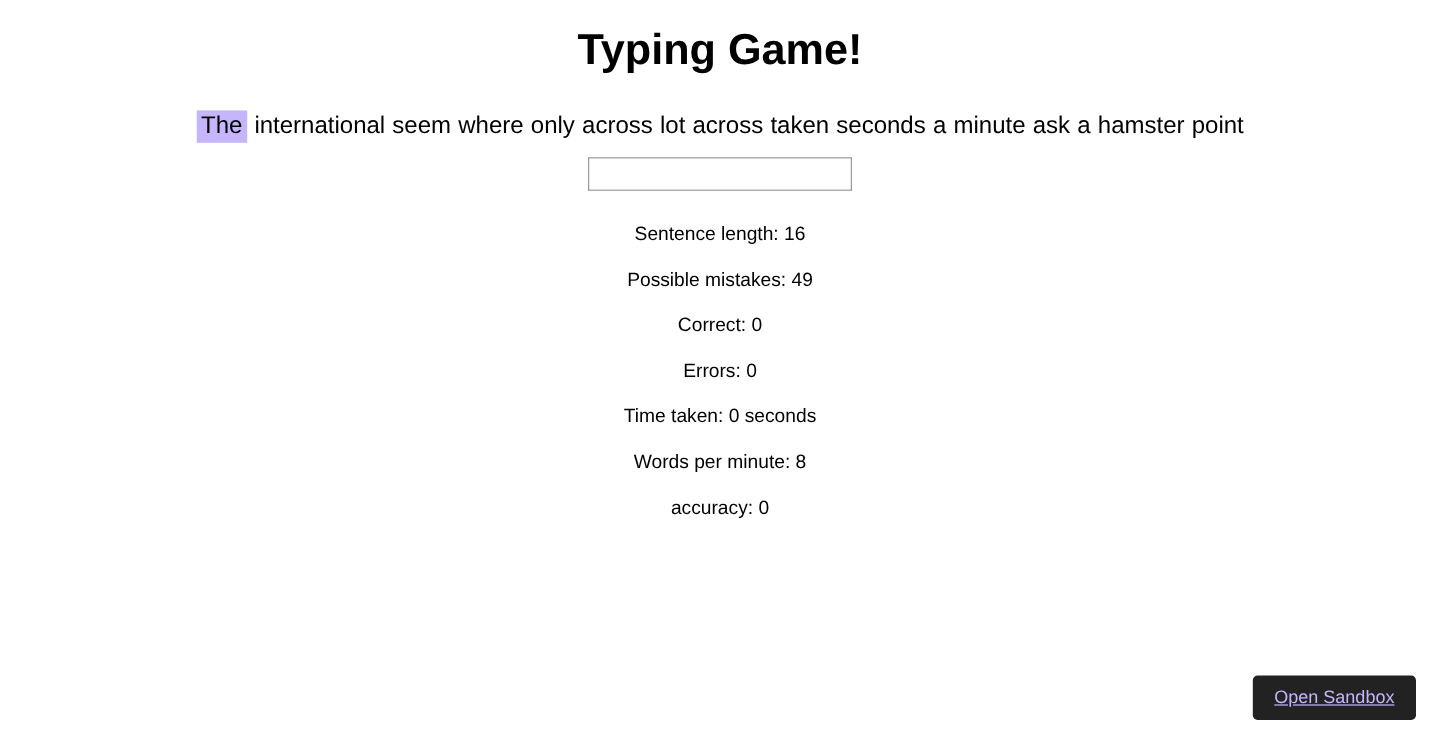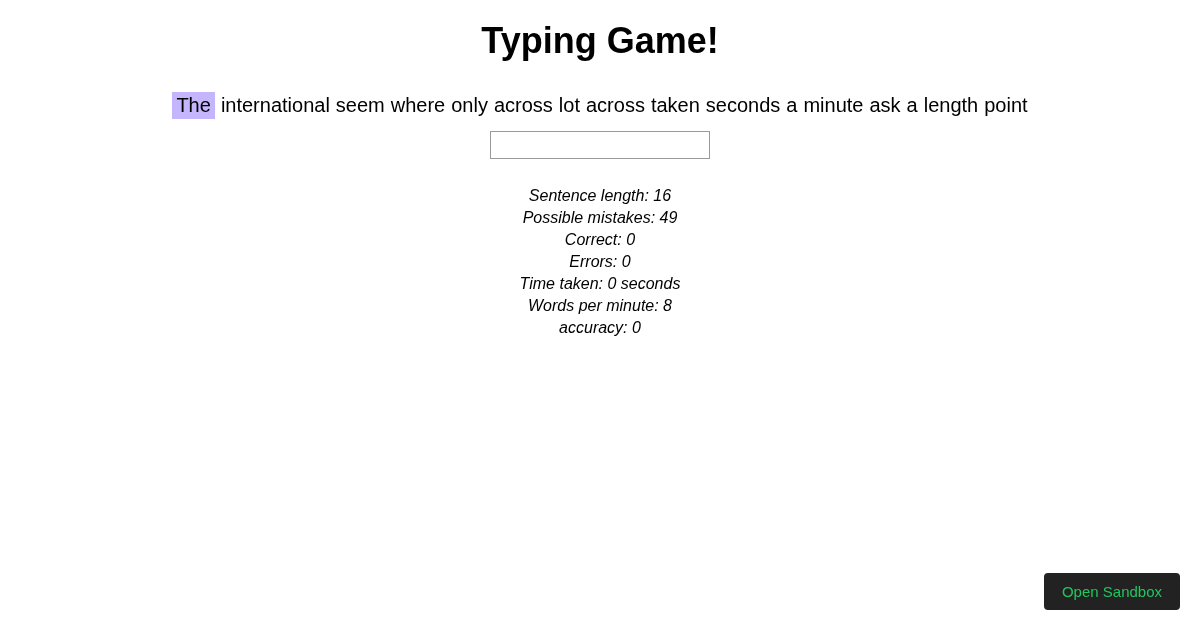--- a/index.html
+++ b/index.html
@@ -64,38 +64,38 @@
       border: 1px solid #999;
       padding: 2px 6px;
       font-size: 16px;
       outline: none;
     }
 
     .stats-container {
       display: flex;
       flex-direction: column;
       align-items: center;
-      gap: 4px;
+      gap: 20px;
       font-size: 16px;
       color: #000000;
       margin-top: 8px;
-      font-style: italic;
     }
 
     .open-sandbox-btn {
       position: absolute;
-      bottom: 20px;
+      bottom: 30px;
       right: 20px;
       background-color: #222222;
-      color: #22c55e;
+      color: #c4b5fd;
       border: none;
       padding: 10px 18px;
       font-size: 15px;
       border-radius: 4px;
       cursor: pointer;
+      text-decoration: underline;
     }
   </style>
 </head>
 <body>
 
 <div class="main-content">
   <h1 class="title">Typing Game!</h1>
 
   <div class="sentence-container" id="sentence-container">
   <span class="word current">The</span>
@@ -105,21 +105,21 @@
       <span class="word">only</span>
       <span class="word">across</span>
       <span class="word">lot</span>
       <span class="word">across</span>
       <span class="word">taken</span>
       <span class="word">seconds</span>
       <span class="word">a</span>
       <span class="word">minute</span>
       <span class="word">ask</span>
       <span class="word">a</span>
-      <span class="word">length</span>
+      <span class="word">hamster</span>
       <span class="word">point</span>
     </div>
 
   <div class="input-container">
     <input type="text" class="typing-input" value="" style="">
   </div>
 
   <div class="stats-container">
     <span>Sentence length: 16</span>
     <span>Possible mistakes: 49</span>

